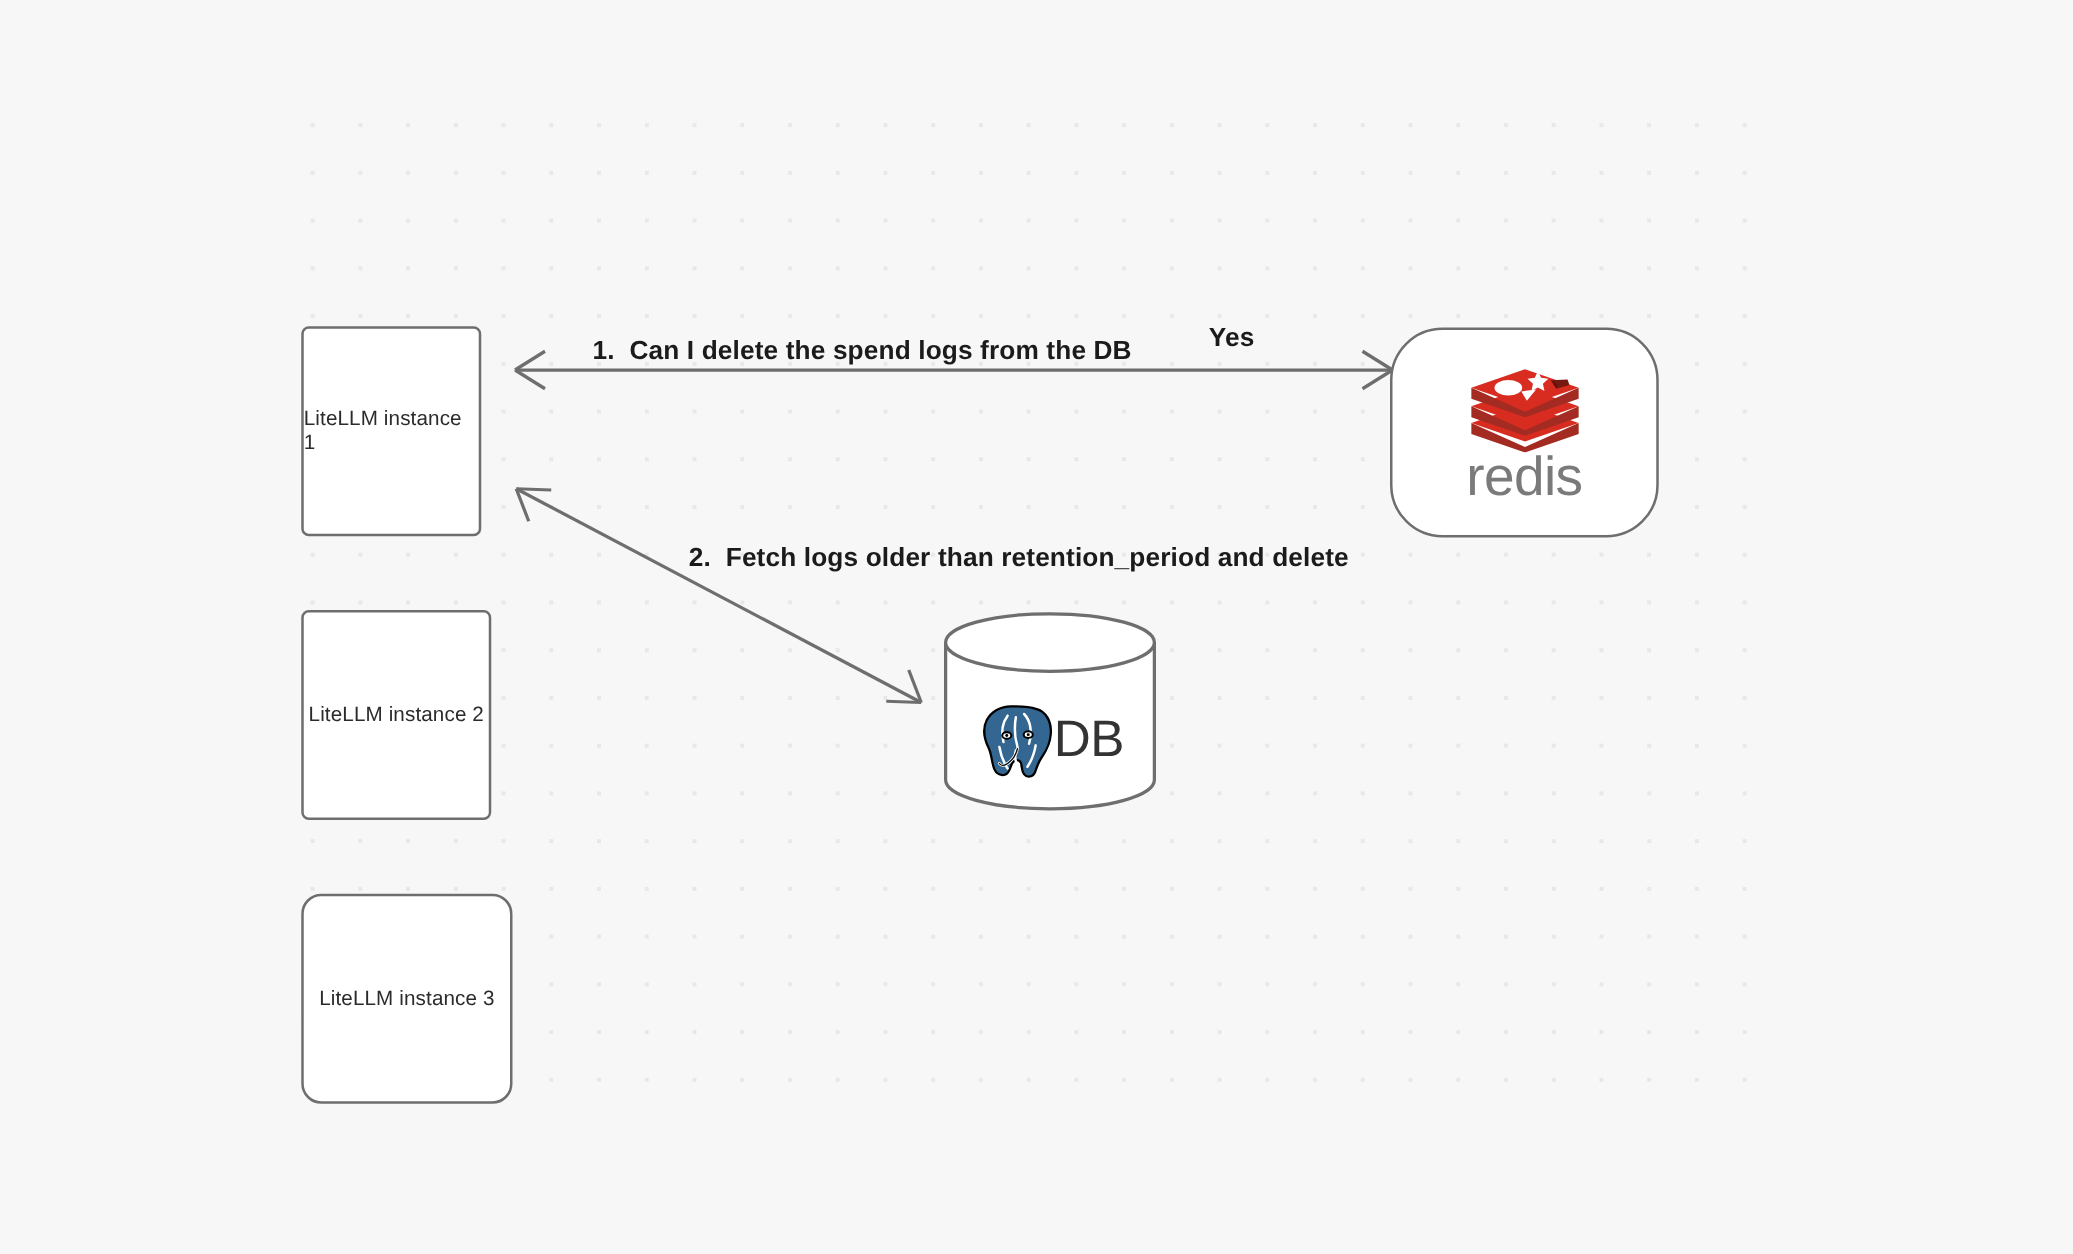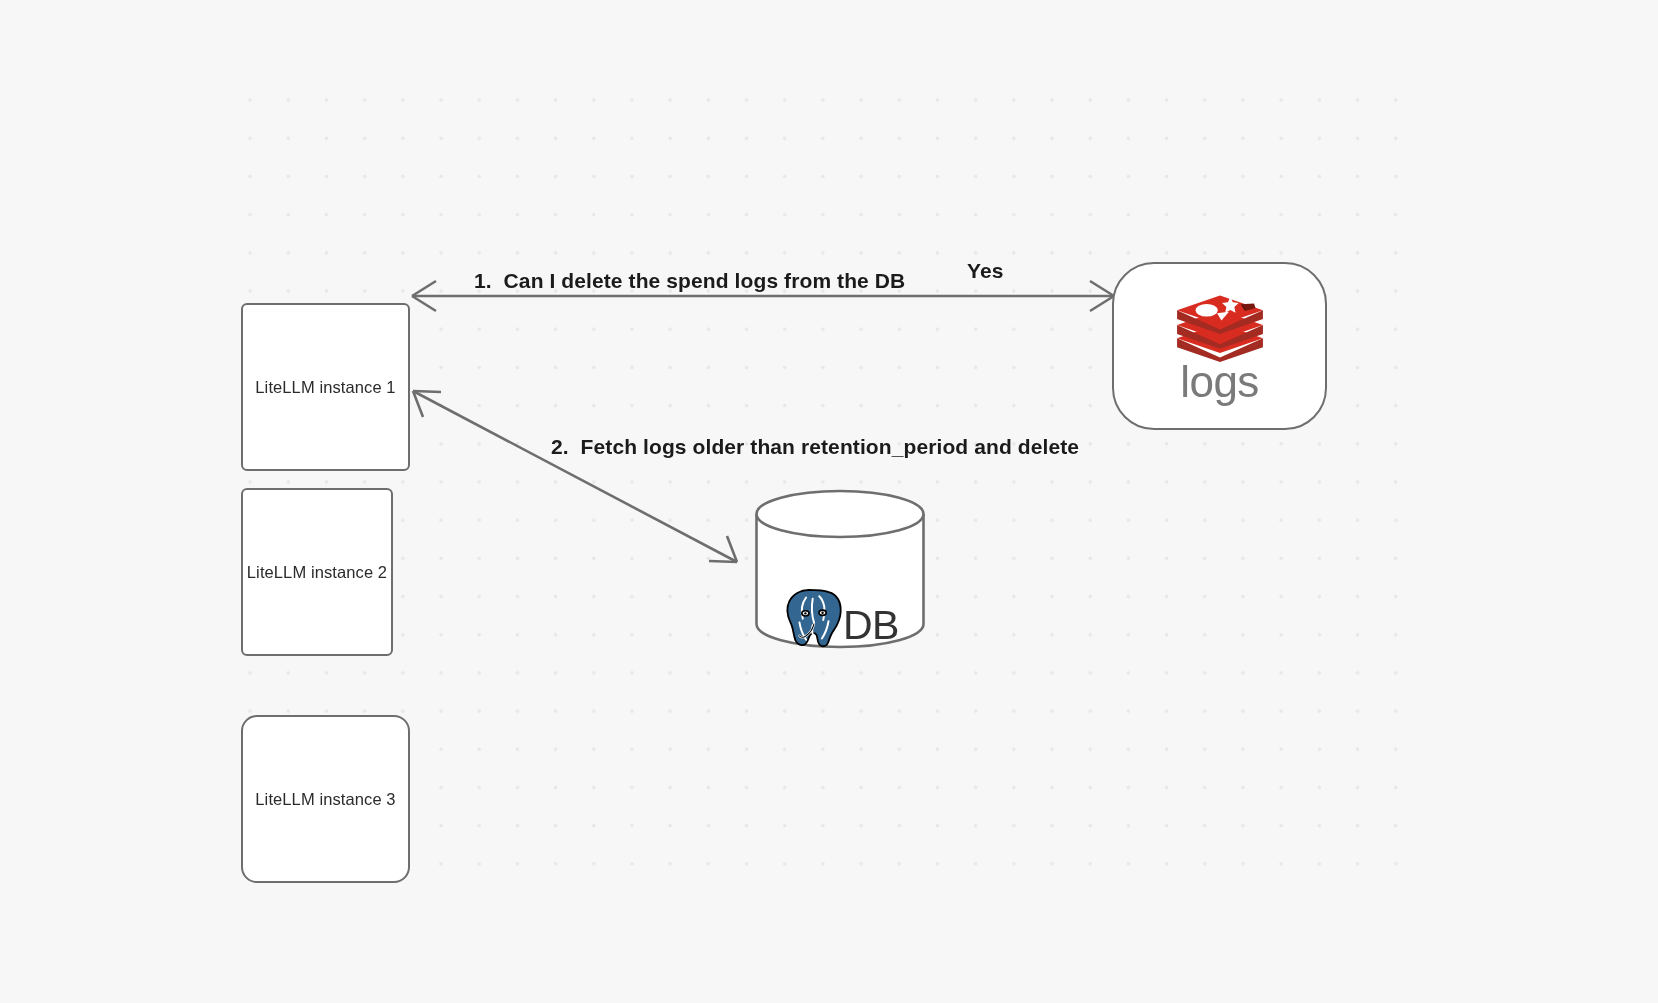--- a/index.html
+++ b/index.html
@@ -48,21 +48,21 @@
     display: flex;
     align-items: center;
     justify-content: center;
   }
   .node-box .node-label {
     font-size: 16.5px;
     color: #2b2b2b;
     font-family: "Liberation Sans", sans-serif;
     letter-spacing: .1px;
   }
-  #node-litellm-1 { left: 241px; top: 261px; width: 169px; height: 168px; margin-top: 42px; }
+  #node-litellm-1 { left: 241px; top: 261px; width: 144px; height: 168px; }
   #node-litellm-2 { left: 241px; top: 488px; width: 152px; height: 168px; }
   #node-litellm-3 { left: 241px; top: 715px; width: 169px; height: 168px; border-radius: 16px; }
 
   
   #node-redis {
     position: absolute;
     left: 1112px;
     top: 262px;
     width: 215px;
     height: 168px;
@@ -95,21 +95,21 @@
     height: 160px;
   }
   #db-shape { position: absolute; left: 0; top: 0; }
   #db-content {
     position: absolute;
     left: 0;
     top: 44px;
     width: 172px;
     height: 116px;
     display: flex;
-    align-items: flex-end;
+    align-items: center;
     justify-content: center;
   }
   #pg-elephant { width: 66px; height: 66px; display: block; }
   #db-text {
     font-family: "Liberation Sans", sans-serif;
     font-size: 41px;
     color: #333333;
     letter-spacing: -0.5px;
     margin-left: -4px;
   }
@@ -188,21 +188,21 @@
 
       <ellipse cx="46" cy="30" rx="15" ry="8.5" fill="#ffffff"></ellipse>
 
       <path d="M78 12 L81.4 19.2 L89.2 20.2 L83.4 25.6 L85 33.4 L78 29.6 L71 33.4 L72.6 25.6 L66.8 20.2 L74.6 19.2 Z" fill="#ffffff"></path>
 
       <path d="M60 34 L76 32 L66 44 Z" fill="#ffffff"></path>
 
       <path d="M92 22 L110 21 L112 27 L98 31 Z" fill="#741810"></path>
       <path d="M92 22 L98 31 L98 26 Z" fill="#5c120c"></path>
     </svg>
-    <div id="redis-wordmark">logs</div>
+    <div id="redis-wordmark">redis</div>
   </div>
 
   <div id="node-db">
     <svg id="db-shape" width="172" height="160" viewBox="0 0 172 160" xmlns="http://www.w3.org/2000/svg">
       <path d="M2.5 25 L2.5 135 A 83.5 23 0 0 0 169.5 135 L169.5 25" fill="#ffffff" stroke="#6e6e6e" stroke-width="2.6"></path>
       <ellipse cx="86" cy="25" rx="83.5" ry="23" fill="#ffffff" stroke="#6e6e6e" stroke-width="2.6"></ellipse>
     </svg>
     <div id="db-content">
       <svg id="pg-elephant" viewBox="0 0 100 100" xmlns="http://www.w3.org/2000/svg">
         <g stroke="#000000" stroke-width="5.5" stroke-linejoin="round" stroke-linecap="round" fill="#336791">

